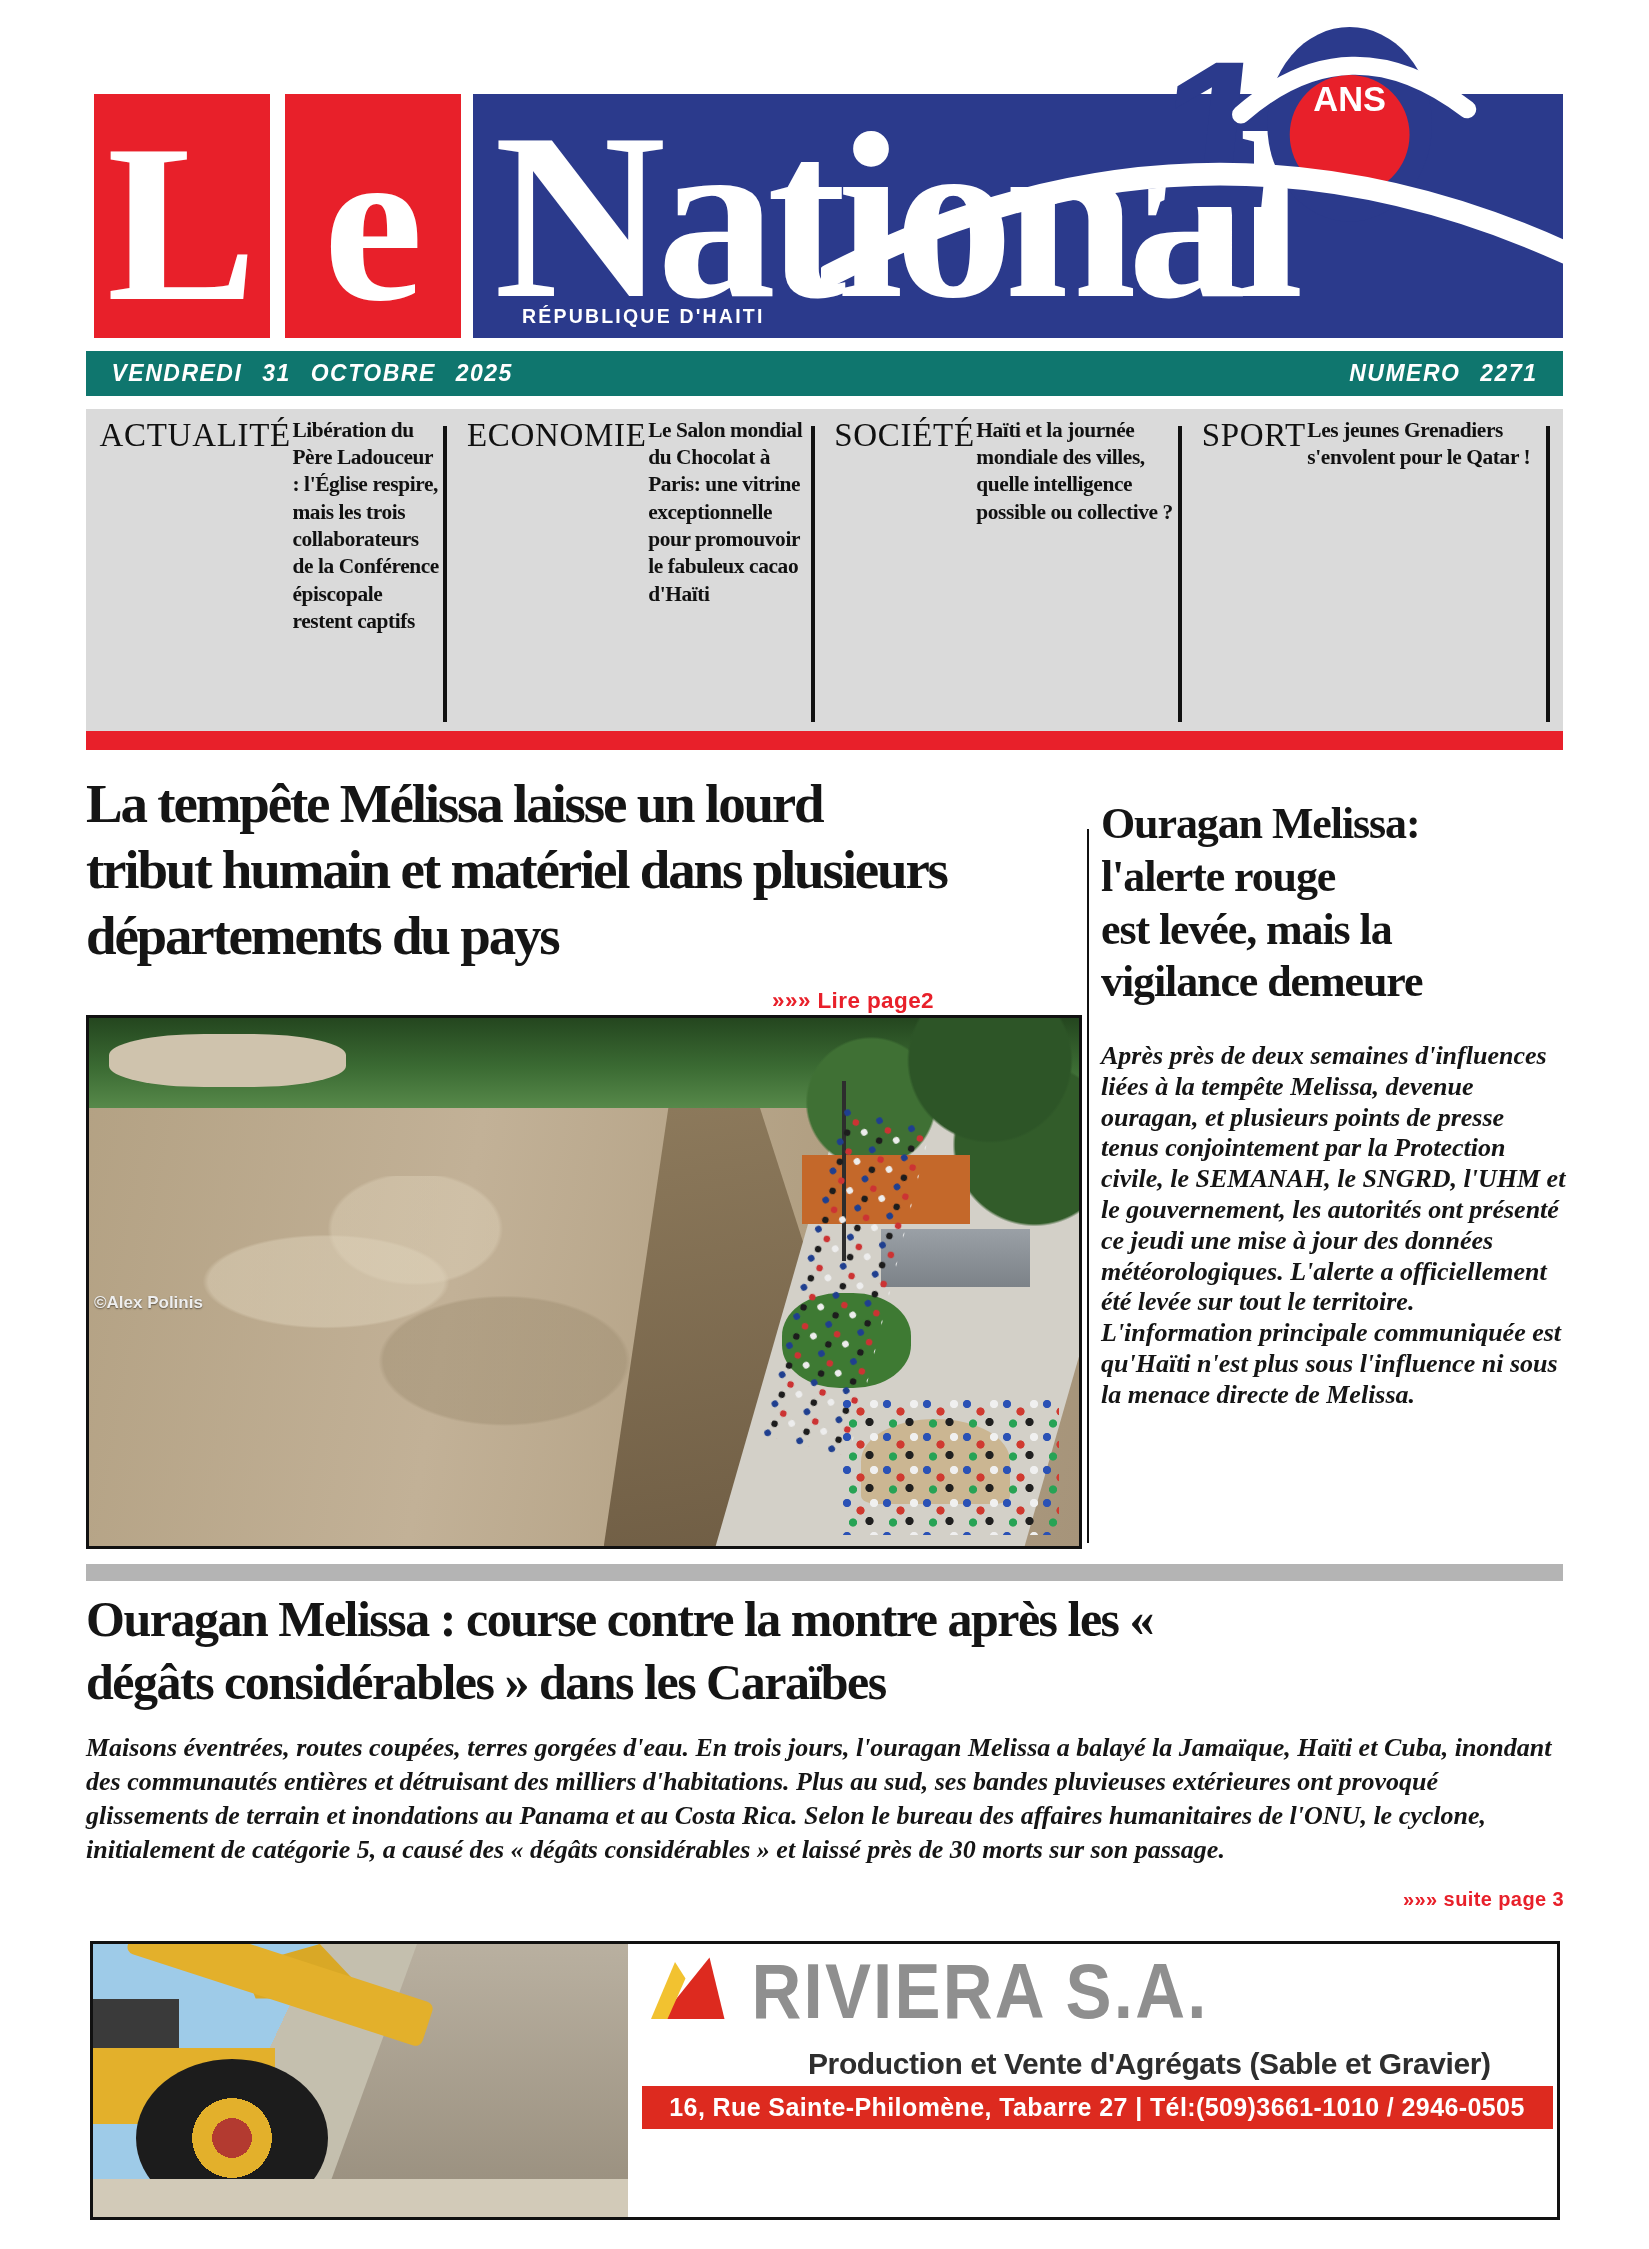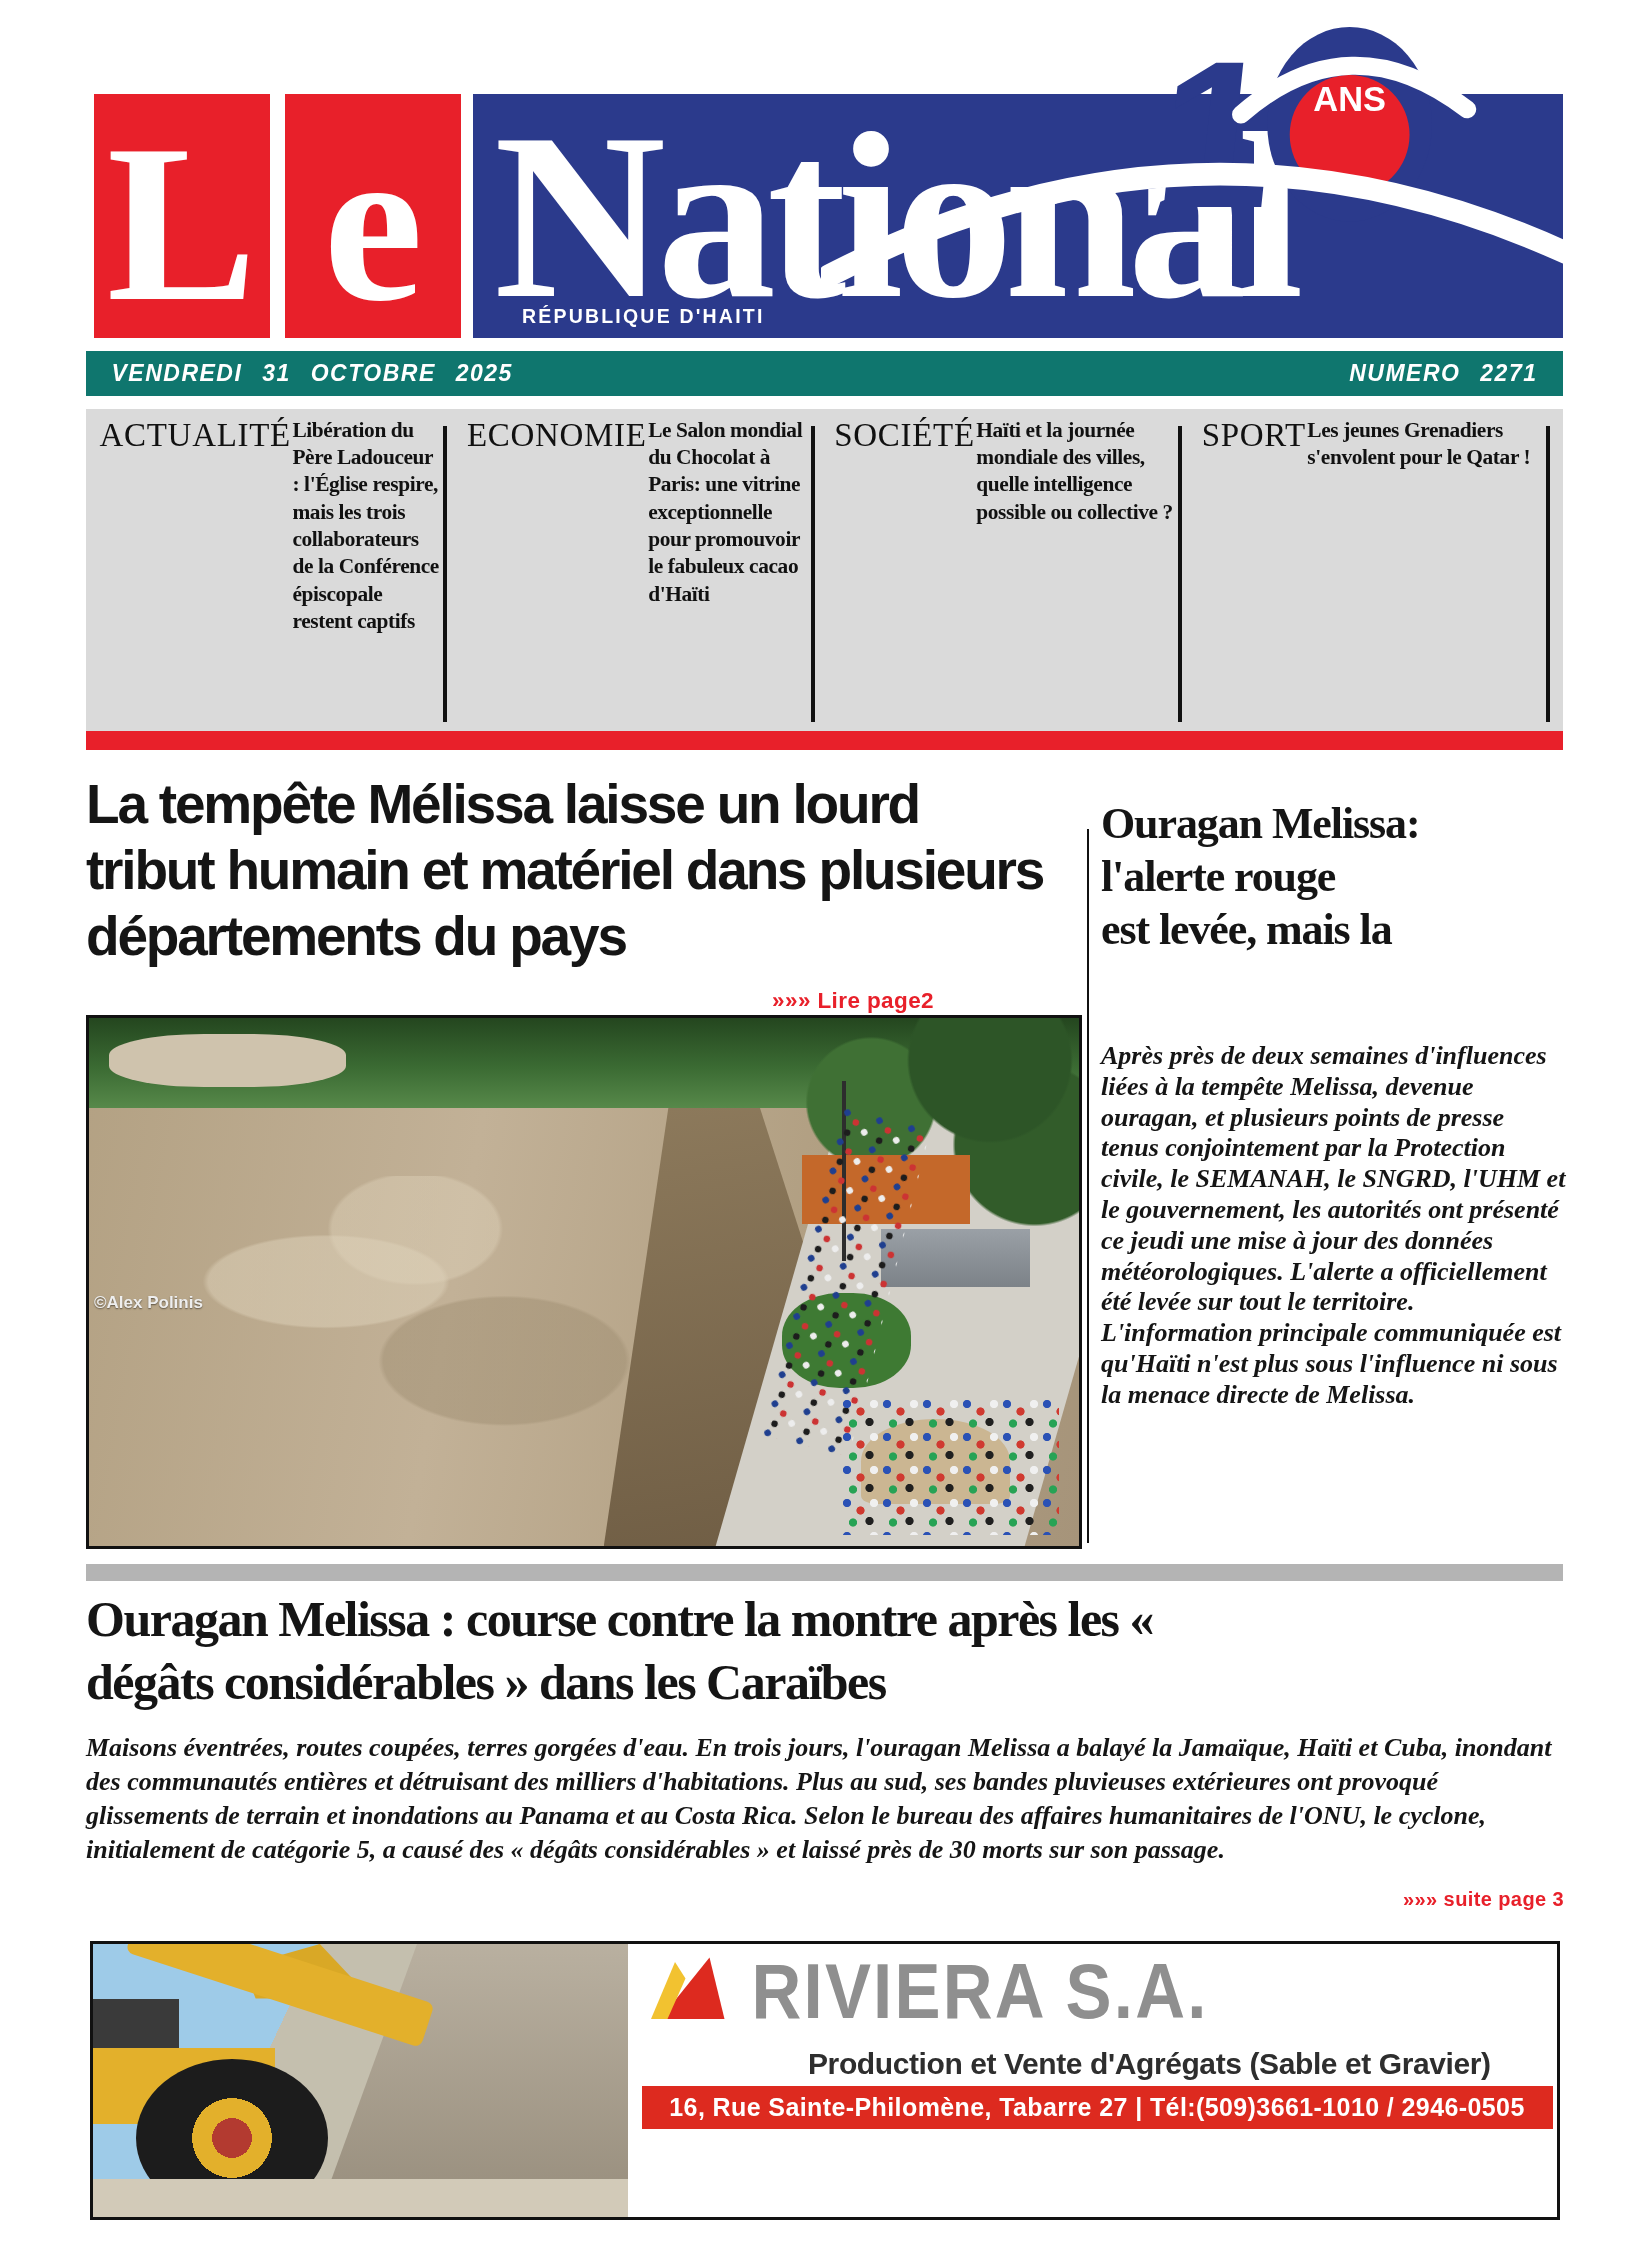--- a/index.html
+++ b/index.html
@@ -22,21 +22,21 @@
   .strip{left:86px;top:409px;width:1477px;height:341px;background:#DADADA;}
   .strip-red{position:absolute;left:0;bottom:0;width:100%;height:19.5px;background:#E8202A;}
   .cols{position:absolute;left:13.5px;right:13.5px;top:7.5px;bottom:28.5px;display:flex;gap:19.5px;}
   .col{flex:1;display:flex;position:relative;}
   .col-title{font-family:"Liberation Serif","DejaVu Serif",serif;font-size:33px;color:#111;letter-spacing:0.7px;}
   .dots{height:10.5px;margin:7.5px 0 9px 1.5px;background-image:radial-gradient(circle at 5.2px 5.2px,#A6A6A6 4.9px,transparent 5.6px);background-size:22px 10.5px;background-repeat:repeat-x;}
   .col-head{font-family:"Liberation Serif","DejaVu Serif",serif;font-weight:bold;font-size:21.4px;line-height:1.28;color:#111;letter-spacing:-0.4px;}
   .col-photo{flex:1;margin-top:9px;border:2.2px solid #111;position:relative;overflow:hidden;min-height:120px;}
 
   
-  .main-head{left:86px;top:771px;width:1009px;font-family:Liberation Sans, sans-serif;font-weight:bold;font-size:55px;line-height:1.2;color:#151515;letter-spacing:-2.2px;}
+  .main-head{left:86px;top:771px;width:1009px;font-family:Liberation Serif, serif;font-weight:bold;font-size:55px;line-height:1.2;color:#151515;letter-spacing:-2.2px;}
   .readmore{color:#E8202A;font-weight:bold;font-size:22.5px;letter-spacing:0.4px;}
   .rm-lead{left:709px;top:949px;width:225px;text-align:right;margin-top:39px;}
   .main-photo{left:86px;top:1015px;width:990px;height:528px;border:3px solid #111;overflow:hidden;}
   .photo-credit{position:absolute;left:5px;top:52%;color:#eee;font-size:17px;font-weight:bold;text-shadow:0 0.7px 1.5px rgba(0,0,0,.5);}
   .vdiv{left:1087px;top:829px;width:2.2px;height:714px;background:#111;}
   .right-head{left:1101px;top:798px;width:465px;font-family:"Liberation Serif","DejaVu Serif",serif;font-weight:bold;font-size:44px;line-height:1.2;color:#151515;letter-spacing:-1.1px;}
   .right-body{left:1101px;top:1041px;width:465px;font-family:"Liberation Serif","DejaVu Serif",serif;font-weight:bold;font-style:italic;font-size:26px;line-height:1.185;color:#151515;}
 
   
   .graybar{left:86px;top:1564px;width:1477px;height:16.5px;background:#B4B4B4;}
@@ -267,20 +267,21 @@
   </div>
   <span class="photo-credit">©Alex Polinis</span>
 </div>
 
 <div class="abs vdiv"></div>
 
 <div class="abs right-head">
   <div>Ouragan Melissa:</div>
   <div>l'alerte rouge</div>
   <div>est levée, mais la</div>
+  <div>vigilance demeure</div>
 </div>
 <div class="abs right-body">Après près de deux semaines d'influences liées à la tempête Melissa, devenue ouragan, et plusieurs points de presse tenus conjointement par la Protection civile, le SEMANAH, le SNGRD, l'UHM et le gouvernement, les autorités ont présenté ce jeudi une mise à jour des données météorologiques. L'alerte a officiellement été levée sur tout le territoire. L'information principale communiquée est qu'Haïti n'est plus sous l'influence ni sous la menace directe de Melissa.</div>
 
 <div class="abs graybar"></div>
 <div class="abs second-head">
   <div>Ouragan Melissa : course contre la montre après les «</div>
   <div>dégâts considérables » dans les Caraïbes</div>
 </div>
 <div class="abs second-lead">Maisons éventrées, routes coupées, terres gorgées d'eau. En trois jours, l'ouragan Melissa a balayé la Jamaïque, Haïti et Cuba, inondant des communautés entières et détruisant des milliers d'habitations. Plus au sud, ses bandes pluvieuses extérieures ont provoqué glissements de terrain et inondations au Panama et au Costa Rica. Selon le bureau des affaires humanitaires de l'ONU, le cyclone, initialement de catégorie 5, a causé des « dégâts considérables » et laissé près de 30 morts sur son passage.</div>
 <div class="abs readmore rm-suite">»»» suite page 3</div>

